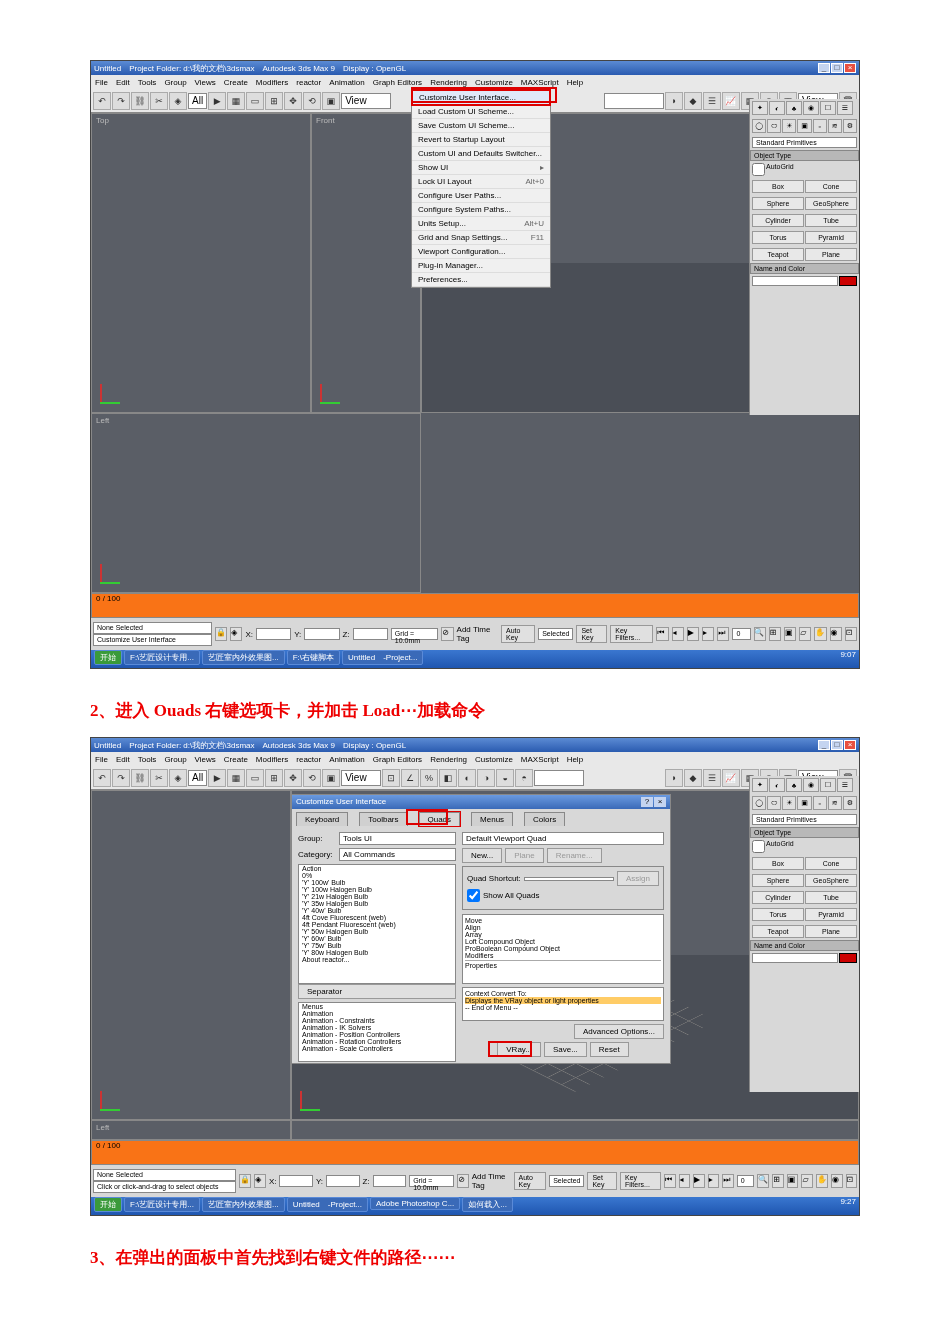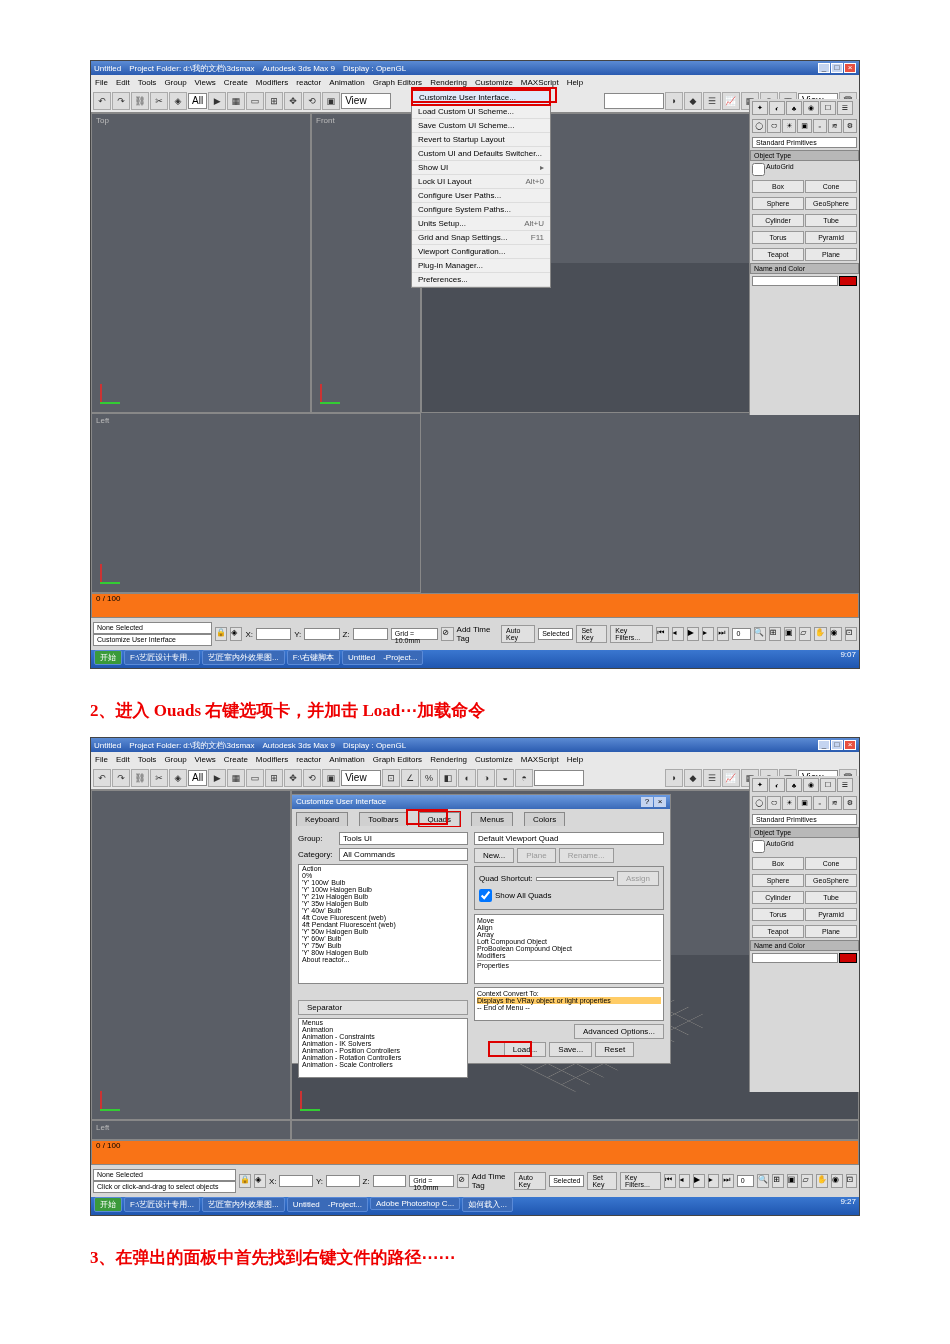--- a/index.html
+++ b/index.html
@@ -41,21 +41,21 @@
 .tkbtn{background:#3a6ab8;border:1px solid #5a8ad8;padding:1px 5px;border-radius:2px}
 .step{color:#e00;font-family:SimSun,serif;font-size:17px;font-weight:bold;margin:30px 0 15px}
 .dlg{position:absolute;background:#d8d8d8;border:1px solid #888;width:380px;height:270px;z-index:10;color:#000;font-size:8px}
 .dlgti{background:linear-gradient(#6a9ae0,#3a6ab8);color:#fff;padding:2px 4px;display:flex;justify-content:space-between}
 .dlgti .cx{display:flex;gap:1px}
 .dlgti .cx span{width:12px;height:10px;background:#c4d4f0;text-align:center;line-height:10px;color:#000}
 .tabs{display:flex;gap:11px;padding:3px 4px 0}
 .tab{border:1px solid #888;border-bottom:0;background:#d0d0d0;padding:2px 8px;font-size:8px}
 .tab.act{background:#d8d8d8;outline:1px solid #d00}
 .dlgbody{display:flex;gap:6px;padding:6px;height:240px}
-.lcol{width:170px}
+.lcol{width:158px}
 .rcol{flex:1}
 .drow{display:flex;align-items:center;gap:3px;margin-bottom:3px}
 .dlbl{font-size:8px;width:38px}
 .dsel{border:1px solid #888;background:#fff;flex:1;padding:1px 3px;font-size:8px}
 .lbox{border:1px solid #888;background:#fff;height:120px;overflow:hidden;font-size:7px}
 .lbox div{padding:0 3px}
 .grp{border:1px solid #888;padding:4px;margin-bottom:4px}
 .dbtn{border:1px solid #999;background:#e0e0e0;padding:2px 8px;font-size:8px}
 .dbtn.dis{color:#999}
 .qlist{border:1px solid #888;background:#fff;height:70px;font-size:7px;padding:2px}
@@ -369,21 +369,21 @@
           <div>'Y' 35w Halogen Bulb</div>
           <div>'Y' 40w' Bulb</div>
           <div>4ft Cove Fluorescent (web)</div>
           <div>4ft Pendant Fluorescent (web)</div>
           <div>'Y' 50w Halogen Bulb</div>
           <div>'Y' 60w' Bulb</div>
           <div>'Y' 75w' Bulb</div>
           <div>'Y' 80w Halogen Bulb</div>
           <div>About reactor...</div>
         </div>
-        <div class="drow" style="margin-top:16px">
+        <div class="drow" style="margin-top:0">
             <span class="dbtn" style="width:100%">Separator</span>
           </div>
         <div class="lbox" style="height:60px">
           <div>Menus</div>
           <div>Animation</div>
           <div>Animation - Constraints</div>
           <div>Animation - IK Solvers</div>
           <div>Animation - Position Controllers</div>
           <div>Animation - Rotation Controllers</div>
           <div>Animation - Scale Controllers</div>
@@ -421,21 +421,21 @@
         </div>
         <div class="qlist" style="height:34px;margin-top:3px">
           <div>Context Convert To:</div>
           <div class="qhl">Displays the VRay object or light properties</div>
           <div>-- End of Menu --</div>
         </div>
         <div class="drow" style="justify-content:flex-end;margin-top:3px">
             <span class="dbtn">Advanced Options...</span>
           </div>
         <div class="drow" style="justify-content:center">
-          <span class="dbtn">Load...</span>
+          <span class="dbtn">VRay...</span>
           <span class="dbtn">Save...</span>
           <span class="dbtn">Reset</span>
         </div>
       </div>
     </div>
   </div>
 
   <div class="rp">
     <div class="rprow">
         <span class="rptb">✦</span>

